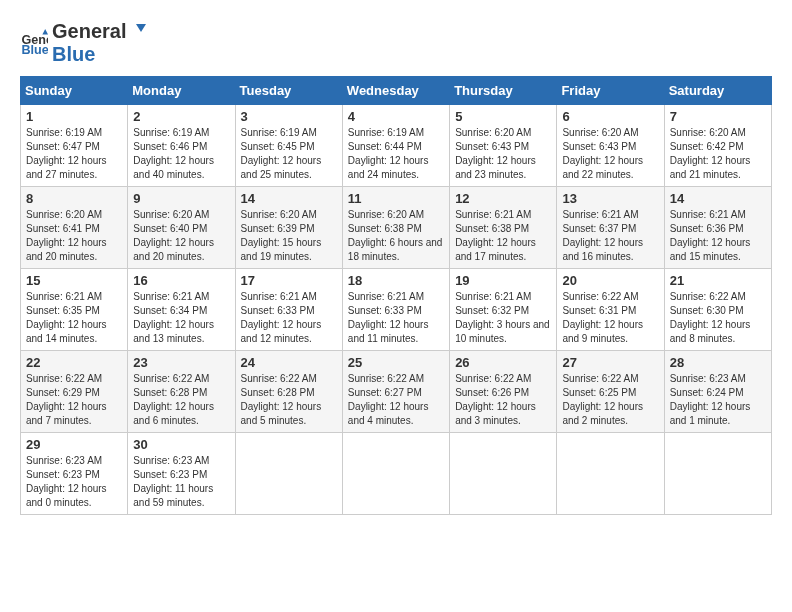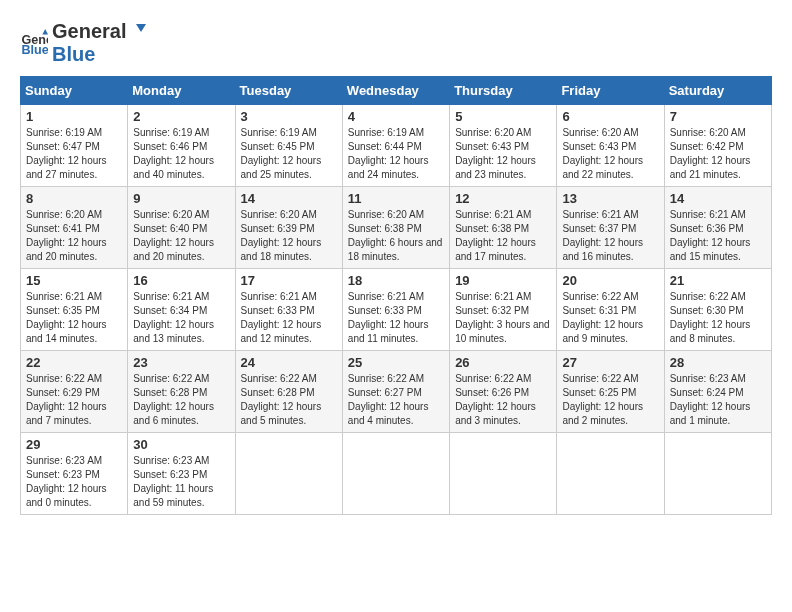--- a/index.html
+++ b/index.html
@@ -190,21 +190,21 @@
           <span>Sunrise: 6:20 AM</span><br>
           <span>Sunset: 6:40 PM</span><br>
           <span>Daylight: 12 hours and 20 minutes.</span>
         </div>
       </td>
         <td>
         <span class="day-number">14</span>
         <div class="day-info">
           <span>Sunrise: 6:20 AM</span><br>
           <span>Sunset: 6:39 PM</span><br>
-          <span>Daylight: 12 hours and 18 minutes.</span>
+          <span>Daylight: 15 hours and 19 minutes.</span>
         </div>
       </td>
         <td>
         <span class="day-number">11</span>
         <div class="day-info">
           <span>Sunrise: 6:20 AM</span><br>
           <span>Sunset: 6:38 PM</span><br>
           <span>Daylight: 6 hours and 18 minutes.</span>
         </div>
       </td>

